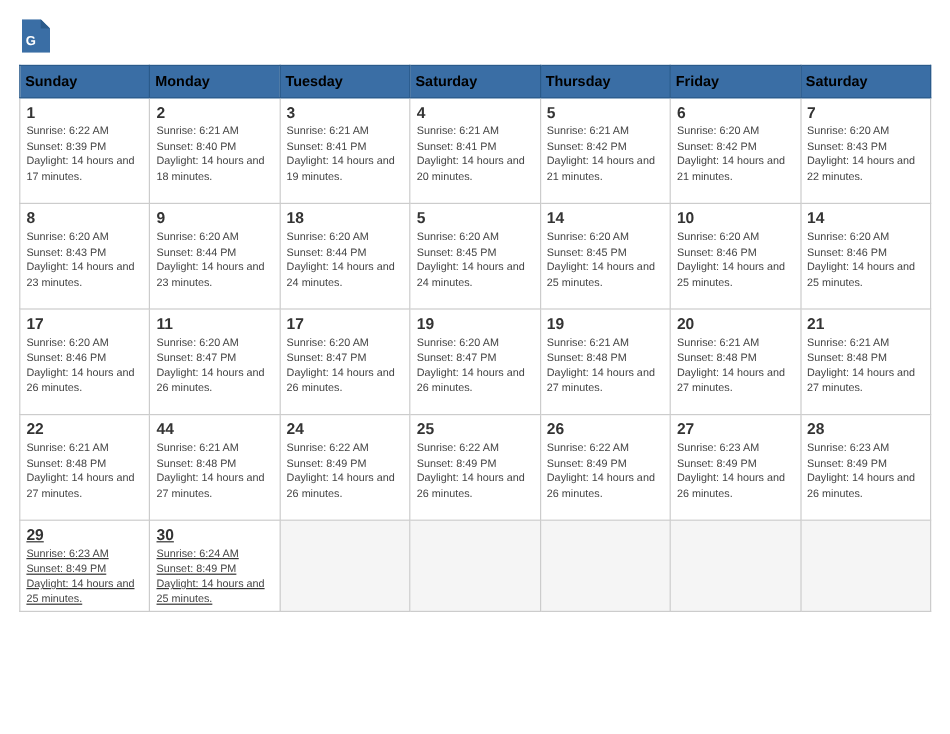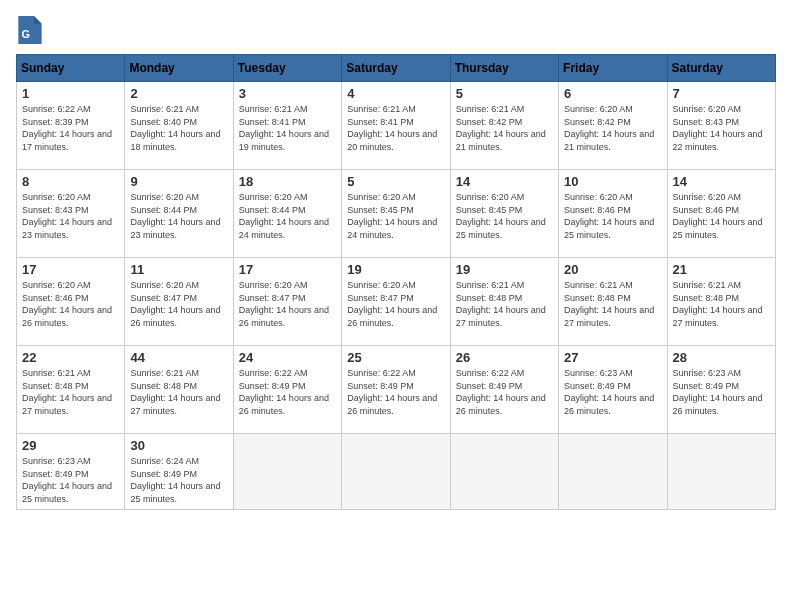--- a/index.html
+++ b/index.html
@@ -93,20 +93,21 @@
       display: block;
       margin-bottom: 2px;
     }
     .cell-text {
       font-size: 9px;
       line-height: 1.4;
       color: #444;
     }
     tr:last-child td {
       height: 70px;
+      text-decoration: underline;
     }
   </style>
 </head>
 <body>
 
 <div class="page">
   <div class="header">
     <div class="logo">
       <svg class="logo-icon" viewBox="0 0 30 36" xmlns="http://www.w3.org/2000/svg">
         <polygon points="0,0 20,0 30,10 30,36 0,36" fill="#3a6ea5"></polygon>

